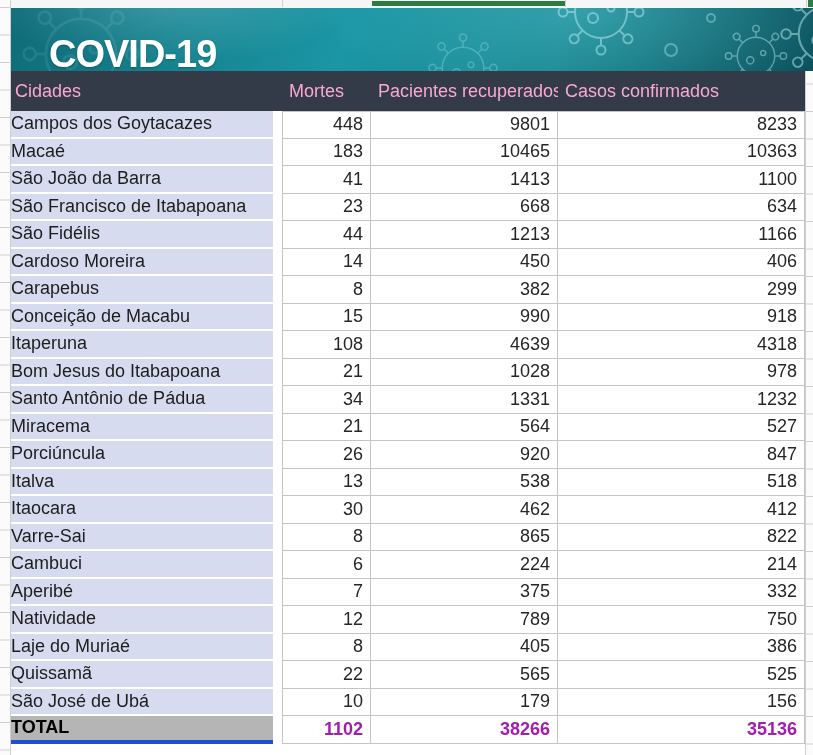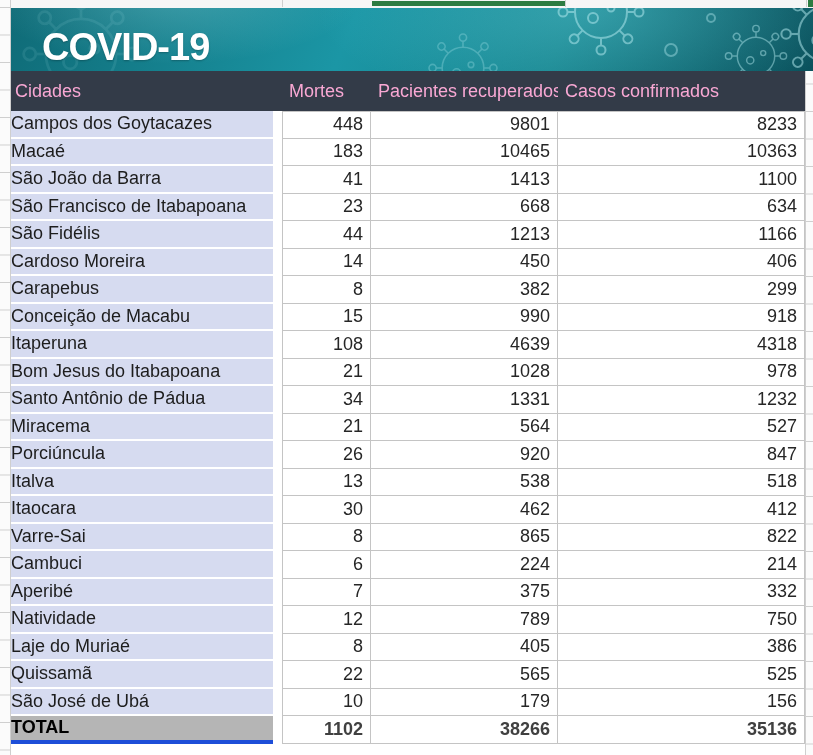--- a/index.html
+++ b/index.html
@@ -31,21 +31,21 @@
   .banner {
     position:absolute; left:11px; top:8px; width:802px; height:63px; overflow:hidden;
     background:
       radial-gradient(ellipse 320px 120px at 20% -25%, rgba(170,232,238,0.28), rgba(0,0,0,0) 60%),
       radial-gradient(ellipse 420px 150px at 72% 5%, rgba(120,224,235,0.30), rgba(0,0,0,0) 65%),
       linear-gradient(112deg, #0f6b77 0%, #1b96a5 42%, #17858f 68%, #0a515c 100%);
   }
   .banner-art { position:absolute; left:0; top:0; }
   .banner-title {
     position:absolute; left:24px; top:50%; transform:translateY(-50%);
-    margin:7px; color:#ffffff; font-size:38px; font-weight:bold; letter-spacing:-1px;
+    margin:14px; color:#ffffff; font-size:38px; font-weight:bold; letter-spacing:-1px;
     text-shadow:0 1px 2px rgba(0,0,0,0.25);
   }
 
   
   .header-row {
     position:absolute; left:11px; top:71px; width:794px; height:40px;
     background:#333b48; color:#f9a8d4; font-size:18px;
     display:grid; grid-template-columns:271px 89px 187px 247px; align-items:center;
   }
   .header-row .hc { padding-left:7px; white-space:nowrap; overflow:hidden; }
@@ -62,21 +62,21 @@
     background:#d6dbf0; border-bottom:2px solid #ffffff;
   }
   .cell.gap { background:#ffffff; }
   .cell.num {
     background:#ffffff; justify-content:flex-end; padding-right:7px; color:#262626;
     border-right:1px solid #c4c4c4; border-bottom:1px solid #c4c4c4;
   }
   .cell.num.first { border-left:1px solid #c4c4c4; }
   .row:first-child .cell.num { border-top:1px solid #c4c4c4; }
   .row.total .cell.city { background:#b5b5b5; border-bottom:4px solid #1d4ed8; font-weight:bold; color:#000; }
-  .row.total .cell.num { font-weight:bold; color:#404040; }
+  .row.total .cell.num { font-weight:bold; color:#a21caf; }
 </style>
 </head>
 <body>
 
 <div class="top-strip">
   <div class="vline" style="left:282px"></div>
   <div class="vline" style="left:565px"></div>
   <div class="vline" style="left:806px"></div>
   <div class="green-bar"></div>
   <div class="green-corner"></div>

